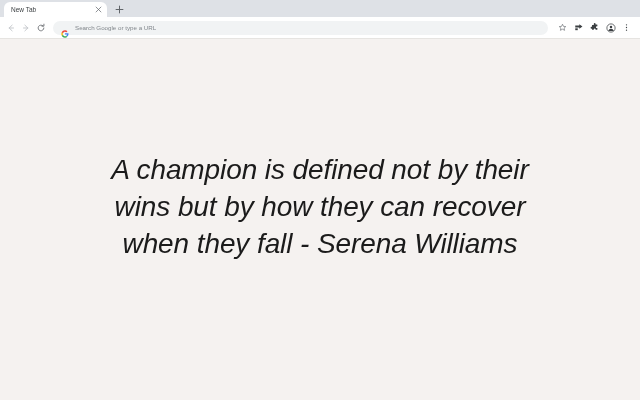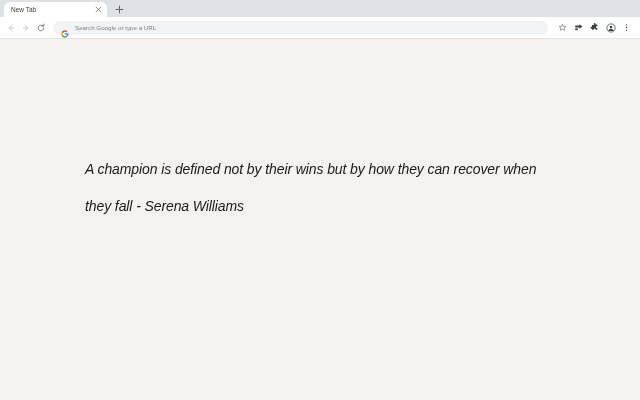--- a/index.html
+++ b/index.html
@@ -143,22 +143,23 @@
     flex: 1 1 auto;
     background: #f5f2f0;
     display: flex;
     align-items: flex-start;
     justify-content: center;
     position: relative;
   }
   .quote {
     margin-top: 112px;
     width: 470px;
+    text-align: center;
     font-style: italic;
-    font-size: 14px;
+    font-size: 28px;
     line-height: 37px;
     color: #1b1b1b;
     letter-spacing: -0.1px;
     font-family: "Liberation Sans", sans-serif;
   }
 </style>
 </head>
 <body>
 
 <div class="browser">

